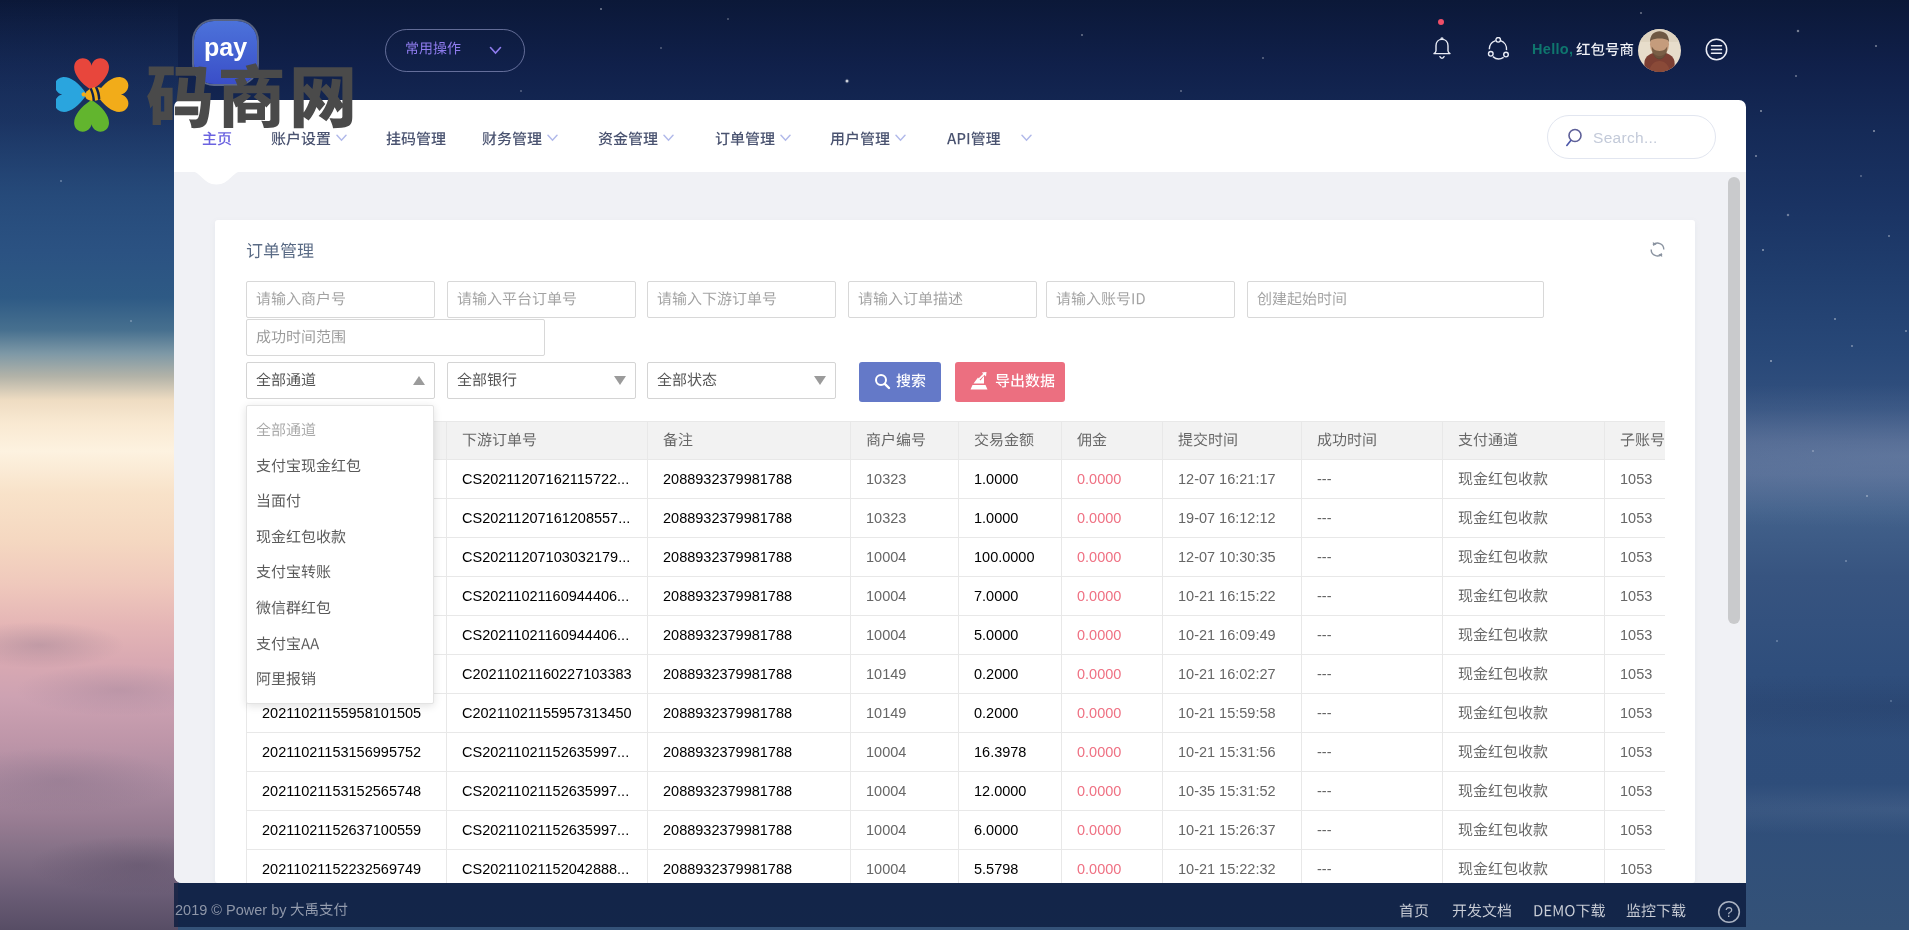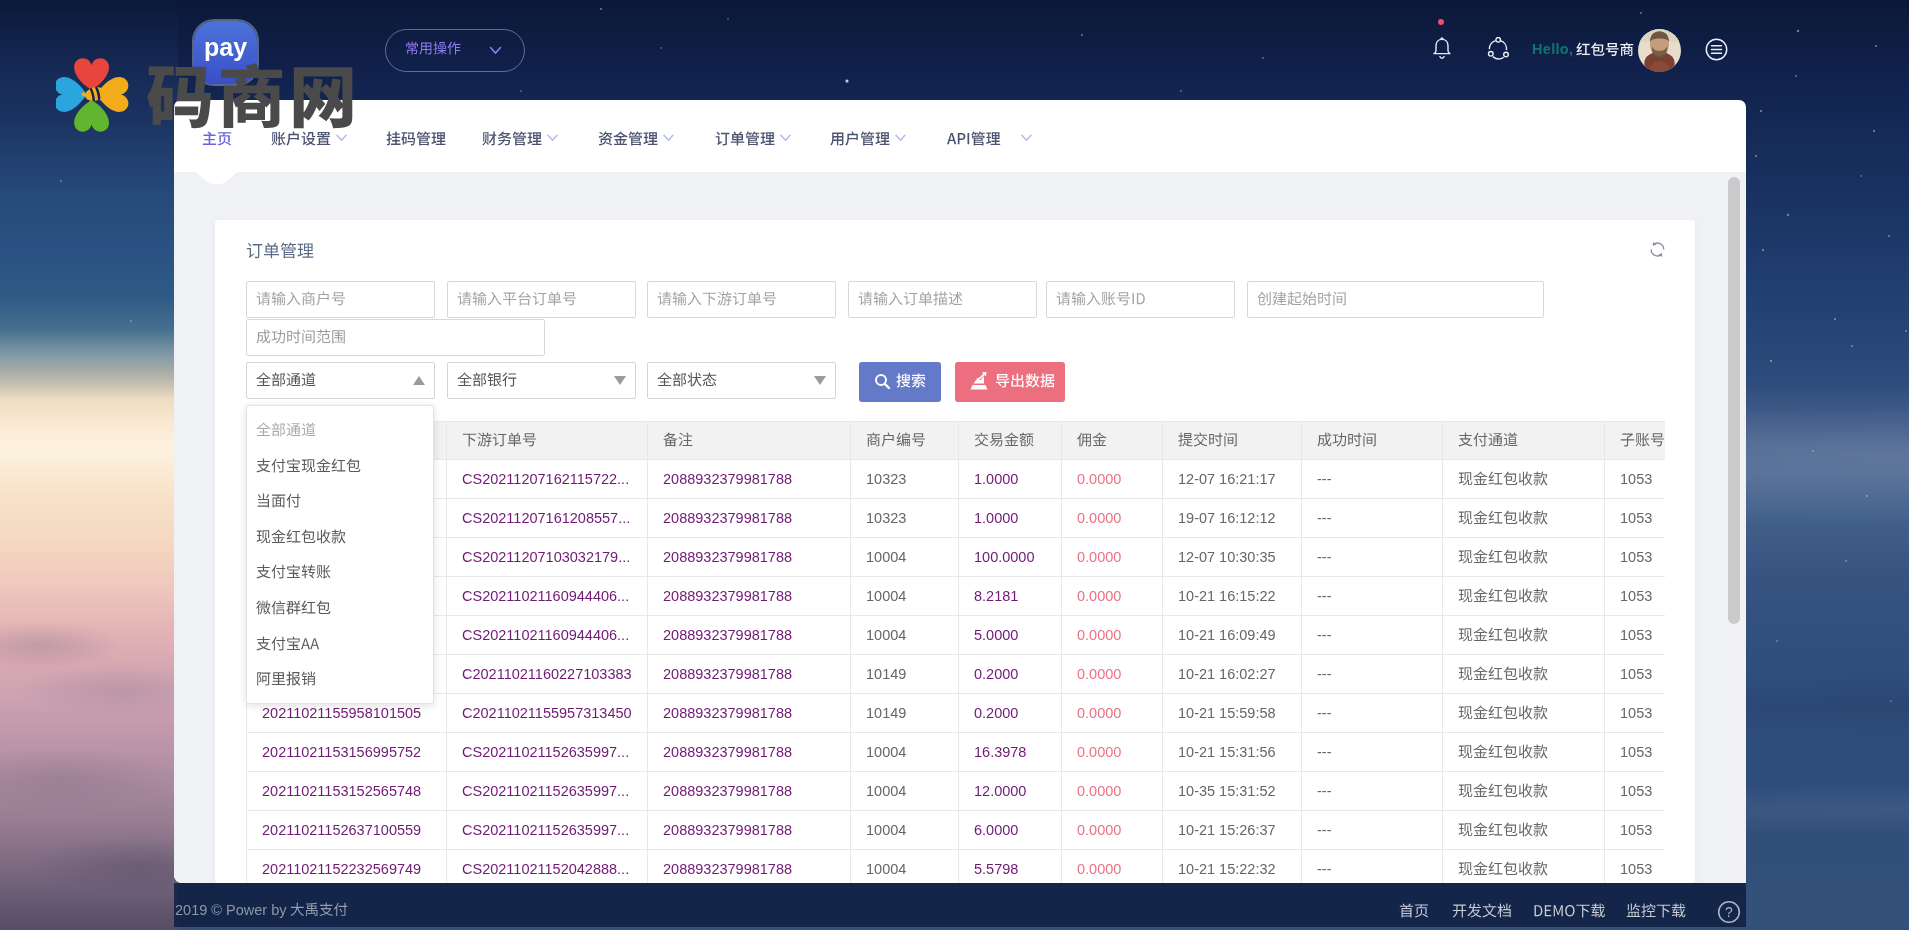--- a/index.html
+++ b/index.html
@@ -42,21 +42,21 @@
 .inp{position:absolute;height:37px;border:1px solid #d8d8d8;border-radius:2px;background:#fff}
 .sel{position:absolute;height:37px;border:1px solid #d4d4d4;border-radius:2px;background:#fff}
 .tri{position:absolute;width:0;height:0;border-left:6.5px solid transparent;border-right:6.5px solid transparent}
 .tridn{border-top:9px solid #9b9b9b;top:14px}
 .triup{border-bottom:9px solid #9b9b9b;top:14px}
 
 #tblwrap{position:absolute;left:31px;top:201px;width:1419px;height:462px;overflow:hidden}
 table{border-collapse:collapse;table-layout:fixed;width:1500px}
 th,td{border:1px solid #e8e8e8;height:39px;padding:0 0 0 15px;text-align:left;font-size:14.5px;vertical-align:middle;overflow:hidden;white-space:nowrap}
 thead th{background:#f2f2f2;height:38px;font-weight:normal}
-td.g{color:#701a75}td.gy{color:#666}td.pk{color:#ef7183}
+td.g{color:#000000}td.gy{color:#666}td.pk{color:#ef7183}
 
 #dd{position:absolute;left:31px;top:185px;width:188px;height:299px;background:#fff;border:1px solid #e3e3e3;box-shadow:0 2px 8px rgba(0,0,0,0.12);border-radius:2px}
 
 #footer{position:absolute;left:174px;top:883px;width:1572px;height:44px;background:rgba(12,28,62,0.82)}
 
 #sbtrack{position:absolute;left:1740px;top:172px;width:6px;height:711px;background:#f2f2f2}
 #sbthumb{position:absolute;left:1728px;top:177px;width:12px;height:447px;background:#c9cacc;border-radius:6px}
 </style></head><body>
 <div id="stage">
 <div id="sky"></div><div id="haze"></div><div id="lstrip"></div><div id="lclouds"></div><div class="star"></div>
@@ -167,20 +167,27 @@
         <path d="M1 1.2 L5.5 6.2 L10 1.2" fill="none" stroke="#b2baea" stroke-width="1.5" stroke-linecap="round"></path>
       </svg>
       <div style="position:absolute;left:773px;top:31px">
         <svg class="" width="53.7" height="16.8" viewBox="0 0 53.7 16.8" style="display:block">
           <path fill="#4a5370" d="M0.0 13.2H1.8L2.7 10.1H6.6L7.5 13.2H9.3L5.7 2.1H3.7ZM3.1 8.7 3.6 7.2C3.9 6.0 4.3 4.8 4.6 3.5H4.7C5.0 4.8 5.3 6.0 5.7 7.2L6.1 8.7Z M10.8 13.2H12.5V9.0H14.2C16.6 9.0 18.4 7.9 18.4 5.5C18.4 3.0 16.6 2.1 14.1 2.1H10.8ZM12.5 7.6V3.6H14.0C15.7 3.6 16.6 4.0 16.6 5.5C16.6 6.9 15.8 7.6 14.0 7.6Z M20.5 13.2H22.2V2.1H20.5Z M26.7 6.6V14.5H28.2V14.0H35.1V14.5H36.5V10.7H28.2V9.8H35.7V6.6ZM35.1 12.9H28.2V11.7H35.1ZM30.2 3.8C30.3 4.1 30.5 4.4 30.6 4.7H25.0V7.3H26.4V5.8H36.1V7.3H37.5V4.7H32.0C31.9 4.4 31.7 3.9 31.4 3.6ZM28.2 7.7H34.3V8.7H28.2ZM26.1 0.4C25.8 1.7 25.1 3.0 24.2 3.9C24.6 4.0 25.2 4.3 25.5 4.5C25.9 4.0 26.3 3.4 26.7 2.7H27.5C27.9 3.3 28.2 3.9 28.3 4.3L29.5 3.9C29.4 3.6 29.2 3.1 28.9 2.7H31.0V1.7H27.2C27.3 1.4 27.4 1.0 27.5 0.7ZM32.5 0.5C32.3 1.5 31.7 2.6 31.0 3.3C31.4 3.5 32.0 3.8 32.2 4.0C32.5 3.6 32.8 3.2 33.1 2.7H33.9C34.4 3.3 34.9 4.0 35.0 4.4L36.2 3.9C36.0 3.6 35.8 3.1 35.4 2.7H37.9V1.7H33.6C33.7 1.4 33.8 1.0 33.9 0.7Z M46.1 5.2H48.0V6.8H46.1ZM49.3 5.2H51.2V6.8H49.3ZM46.1 2.4H48.0V4.0H46.1ZM49.3 2.4H51.2V4.0H49.3ZM43.5 12.7V14.0H53.2V12.7H49.4V10.9H52.7V9.6H49.4V8.1H52.5V1.2H44.8V8.1H47.9V9.6H44.6V10.9H47.9V12.7ZM39.1 11.5 39.5 13.0C40.8 12.5 42.6 11.9 44.2 11.4L44.0 10.0L42.4 10.5V7.1H43.9V5.8H42.4V2.8H44.1V1.5H39.3V2.8H41.1V5.8H39.4V7.1H41.1V11.0C40.4 11.2 39.7 11.4 39.1 11.5Z"></path>
         </svg>
       </div>
       <svg class="abs" style="left:847px;top:34px" width="11" height="8" viewBox="0 0 11 8">
         <path d="M1 1.2 L5.5 6.2 L10 1.2" fill="none" stroke="#b2baea" stroke-width="1.5" stroke-linecap="round"></path>
       </svg>
+      <div id="search">
+        <svg class="abs" style="left:17px;top:11px" width="22" height="22" viewBox="0 0 22 22">
+          <circle cx="10" cy="8.5" r="6" fill="none" stroke="#5d5f98" stroke-width="1.6"></circle>
+          <line x1="5.8" y1="13.5" x2="1.8" y2="18.5" stroke="#4a55a8" stroke-width="1.6" stroke-linecap="round"></line>
+        </svg>
+        <div class="txt">Search...</div>
+      </div>
       <div id="card">
         <div style="position:absolute;left:31px;top:22px">
           <svg class="" width="68.0" height="19.0" viewBox="0 0 68.0 19.0" style="display:block">
             <path fill="#5a6b85" d="M1.9 1.8C2.8 2.7 4.0 3.9 4.5 4.7L5.4 3.8C4.9 3.0 3.7 1.9 2.8 1.0ZM3.5 15.9C3.8 15.6 4.3 15.2 7.8 12.7C7.7 12.5 7.5 11.9 7.5 11.6L5.0 13.2V6.0H0.9V7.2H3.7V13.3C3.7 14.1 3.2 14.6 2.8 14.8C3.1 15.1 3.4 15.6 3.5 15.9ZM6.7 2.1V3.4H12.0V14.4C12.0 14.8 11.8 14.9 11.5 14.9C11.1 14.9 9.9 14.9 8.6 14.8C8.9 15.2 9.1 15.8 9.2 16.2C10.8 16.2 11.8 16.2 12.5 16.0C13.1 15.7 13.3 15.3 13.3 14.5V3.4H16.3V2.1Z M20.8 7.5H24.8V9.4H20.8ZM26.1 7.5H30.3V9.4H26.1ZM20.8 4.7H24.8V6.5H20.8ZM26.1 4.7H30.3V6.5H26.1ZM29.1 0.7C28.7 1.6 28.0 2.8 27.4 3.6H23.2L23.9 3.3C23.6 2.6 22.8 1.5 22.1 0.7L21.0 1.3C21.6 2.0 22.3 2.9 22.7 3.6H19.5V10.5H24.8V12.1H17.9V13.3H24.8V16.3H26.1V13.3H33.1V12.1H26.1V10.5H31.6V3.6H28.8C29.3 2.9 29.9 2.0 30.4 1.2Z M37.6 7.5V16.3H38.9V15.8H47.1V16.3H48.4V12.1H38.9V10.9H47.5V7.5ZM47.1 14.8H38.9V13.1H47.1ZM41.5 4.4C41.7 4.7 41.9 5.1 42.0 5.5H35.7V8.3H37.0V6.5H48.3V8.3H49.6V5.5H43.3C43.2 5.0 42.9 4.5 42.6 4.1ZM38.9 8.5H46.2V10.0H38.9ZM36.8 0.6C36.4 2.1 35.7 3.5 34.7 4.5C35.1 4.6 35.6 4.9 35.8 5.1C36.3 4.5 36.8 3.8 37.2 3.0H38.4C38.8 3.6 39.1 4.4 39.3 4.9L40.4 4.5C40.2 4.1 40.0 3.5 39.6 3.0H42.2V2.1H37.6C37.8 1.7 38.0 1.3 38.1 0.8ZM44.0 0.6C43.7 1.9 43.1 3.1 42.4 3.9C42.7 4.0 43.2 4.3 43.4 4.5C43.8 4.1 44.1 3.6 44.4 3.0H45.6C46.1 3.7 46.6 4.5 46.8 4.9L47.9 4.5C47.7 4.1 47.3 3.5 46.9 3.0H50.0V2.1H44.8C45.0 1.7 45.2 1.3 45.3 0.9Z M59.1 5.8H61.7V8.0H59.1ZM62.8 5.8H65.4V8.0H62.8ZM59.1 2.6H61.7V4.7H59.1ZM62.8 2.6H65.4V4.7H62.8ZM56.4 14.6V15.8H67.4V14.6H62.9V12.2H66.9V11.1H62.9V9.1H66.6V1.5H57.9V9.1H61.6V11.1H57.7V12.2H61.6V14.6ZM51.6 13.3 51.9 14.6C53.4 14.1 55.4 13.4 57.2 12.8L57.0 11.5L55.1 12.2V7.9H56.8V6.7H55.1V3.0H57.1V1.8H51.8V3.0H53.9V6.7H52.0V7.9H53.9V12.6C53.0 12.8 52.2 13.1 51.6 13.3Z"></path>
           </svg>
         </div>
         <svg class="abs" style="left:1434px;top:21px" width="17" height="17" viewBox="0 0 17 17">
           <g fill="none" stroke="#8a93a0" stroke-width="1.4">
             <path d="M14.8 8.5 A 6.3 6.3 0 0 0 4 4"></path>
             <path d="M2.2 8.5 A 6.3 6.3 0 0 0 13 13"></path>
@@ -416,21 +423,21 @@
                     </svg>
                   </div>
                 </td>
                 <td class="gy">1053</td>
               </tr>
               <tr>
                 <td class="g">20211021160944401111</td>
                 <td class="g">CS20211021160944406...</td>
                 <td class="g">2088932379981788</td>
                 <td class="gy">10004</td>
-                <td class="g">8.2181</td>
+                <td class="g">7.0000</td>
                 <td class="pk">0.0000</td>
                 <td class="gy">10-21 16:15:22</td>
                 <td class="gy">---</td>
                 <td class="gy">
                   <div style="height:17px">
                     <svg class="" width="90.0" height="16.8" viewBox="0 0 90.0 16.8" style="display:block">
                       <path fill="#666" d="M6.5 1.3V9.3H7.6V2.3H12.1V9.3H13.2V1.3ZM0.6 11.7 0.9 12.8C2.3 12.4 4.2 11.8 6.0 11.3L5.9 10.2L3.9 10.8V7.0H5.5V6.0H3.9V2.7H5.8V1.6H0.8V2.7H2.8V6.0H1.1V7.0H2.8V11.1C2.0 11.3 1.3 11.5 0.6 11.7ZM9.3 3.6V6.5C9.3 8.8 8.8 11.7 5.0 13.6C5.2 13.8 5.6 14.2 5.7 14.4C8.2 13.1 9.4 11.4 9.9 9.6V12.7C9.9 13.7 10.3 14.0 11.3 14.0H12.7C14.0 14.0 14.2 13.4 14.3 11.0C14.0 11.0 13.7 10.8 13.4 10.6C13.3 12.7 13.2 13.2 12.7 13.2H11.5C11.1 13.2 10.9 13.0 10.9 12.6V9.1H10.0C10.2 8.2 10.3 7.3 10.3 6.5V3.6Z M18.0 9.9C18.5 10.8 19.1 12.0 19.4 12.7L20.3 12.3C20.1 11.5 19.5 10.4 18.9 9.6ZM26.0 9.6C25.6 10.4 24.9 11.6 24.4 12.3L25.3 12.7C25.8 12.0 26.5 10.9 27.1 10.0ZM22.5 0.5C21.1 2.7 18.3 4.5 15.4 5.4C15.8 5.6 16.1 6.1 16.2 6.4C17.0 6.1 17.9 5.7 18.6 5.3V6.1H21.9V8.2H16.7V9.2H21.9V12.9H16.0V14.0H29.0V12.9H23.1V9.2H28.3V8.2H23.1V6.1H26.4V5.2C27.2 5.7 28.0 6.1 28.8 6.3C29.0 6.0 29.3 5.6 29.6 5.4C27.3 4.7 24.6 3.1 23.2 1.5L23.5 0.9ZM26.2 5.1H19.0C20.3 4.3 21.5 3.4 22.5 2.3C23.5 3.3 24.8 4.3 26.2 5.1Z M30.6 12.4 30.8 13.6C32.2 13.2 34.2 12.8 36.0 12.4L35.9 11.4C33.9 11.8 31.9 12.2 30.6 12.4ZM30.9 6.8C31.1 6.7 31.5 6.6 33.5 6.4C32.8 7.3 32.1 8.1 31.8 8.4C31.3 8.9 31.0 9.3 30.6 9.3C30.8 9.6 30.9 10.2 31.0 10.4C31.3 10.3 31.9 10.1 36.0 9.5C36.0 9.3 36.0 8.8 36.0 8.5L32.7 9.0C33.9 7.6 35.2 6.0 36.2 4.4L35.2 3.8C34.9 4.3 34.6 4.8 34.2 5.4L32.2 5.5C33.1 4.3 34.1 2.6 34.8 1.1L33.7 0.6C33.0 2.4 31.8 4.3 31.4 4.8C31.1 5.3 30.8 5.7 30.5 5.7C30.6 6.0 30.8 6.6 30.9 6.8ZM36.1 12.3V13.4H44.4V12.3H40.8V3.1H44.0V2.0H36.3V3.1H39.6V12.3Z M49.5 0.5C48.7 2.6 47.2 4.5 45.5 5.7C45.8 5.9 46.3 6.3 46.5 6.6C47.4 5.8 48.3 4.8 49.1 3.7H56.9C56.8 7.9 56.7 9.4 56.4 9.8C56.2 9.9 56.1 10.0 55.9 9.9C55.6 10.0 55.0 9.9 54.3 9.9C54.5 10.2 54.6 10.6 54.7 11.0C55.4 11.0 56.0 11.0 56.4 11.0C56.8 10.9 57.1 10.8 57.4 10.5C57.8 9.9 57.9 8.2 58.1 3.2C58.1 3.0 58.1 2.6 58.1 2.6H49.8C50.1 2.1 50.4 1.5 50.7 0.9ZM49.0 6.3H53.0V8.7H49.0ZM47.9 5.2V12.0C47.9 13.7 48.6 14.1 51.0 14.1C51.5 14.1 56.1 14.1 56.7 14.1C58.7 14.1 59.2 13.5 59.4 11.5C59.1 11.5 58.6 11.3 58.3 11.1C58.2 12.7 58.0 13.0 56.7 13.0C55.7 13.0 51.7 13.0 50.9 13.0C49.3 13.0 49.0 12.8 49.0 12.0V9.7H54.1V5.2Z M68.8 4.6H72.1C71.8 6.5 71.3 8.1 70.5 9.5C69.8 8.1 69.2 6.5 68.7 4.8ZM68.7 0.6C68.2 3.2 67.4 5.7 66.1 7.2C66.4 7.4 66.8 7.9 66.9 8.1C67.4 7.6 67.8 6.9 68.1 6.2C68.6 7.8 69.2 9.2 69.9 10.5C69.1 11.8 67.9 12.8 66.4 13.5C66.6 13.7 67.0 14.2 67.1 14.4C68.5 13.6 69.7 12.7 70.6 11.5C71.4 12.7 72.5 13.7 73.7 14.3C73.8 14.1 74.2 13.6 74.5 13.4C73.2 12.8 72.1 11.8 71.2 10.5C72.2 8.9 72.8 7.0 73.2 4.6H74.3V3.5H69.2C69.4 2.7 69.6 1.7 69.8 0.8ZM61.4 11.7C61.7 11.5 62.1 11.2 64.9 10.2V14.4H66.0V0.8H64.9V9.1L62.5 9.9V2.3H61.4V9.6C61.4 10.2 61.1 10.5 60.9 10.7C61.1 10.9 61.3 11.4 61.4 11.7Z M76.9 9.9C76.5 11.0 76.0 12.1 75.5 12.9C75.7 13.0 76.2 13.2 76.4 13.4C76.9 12.5 77.4 11.3 77.8 10.2ZM80.6 10.3C81.1 11.0 81.5 12.1 81.8 12.7L82.7 12.3C82.4 11.7 81.9 10.7 81.5 9.9ZM85.2 5.5V6.2C85.2 8.2 84.9 11.3 82.3 13.7C82.5 13.8 82.9 14.2 83.1 14.4C84.6 13.0 85.4 11.5 85.8 9.9C86.4 11.9 87.4 13.5 88.8 14.4C89.0 14.1 89.3 13.7 89.6 13.5C87.8 12.5 86.7 10.2 86.2 7.6C86.2 7.1 86.2 6.6 86.2 6.2V5.5ZM78.7 0.6V2.0H75.8V3.0H78.7V4.3H76.1V5.2H82.4V4.3H79.8V3.0H82.7V2.0H79.8V0.6ZM75.6 8.4V9.4H78.7V13.2C78.7 13.3 78.7 13.4 78.5 13.4C78.3 13.4 77.8 13.4 77.2 13.4C77.3 13.7 77.5 14.1 77.5 14.4C78.4 14.4 78.9 14.4 79.3 14.2C79.7 14.0 79.8 13.7 79.8 13.2V9.4H82.8V8.4ZM84.0 0.6C83.7 3.0 83.2 5.2 82.2 6.7V6.3H76.3V7.3H82.2V6.8C82.5 7.0 82.9 7.3 83.1 7.5C83.6 6.6 84.0 5.5 84.4 4.3H88.0C87.8 5.3 87.5 6.4 87.2 7.1L88.2 7.4C88.6 6.4 89.0 4.8 89.3 3.5L88.5 3.3L88.3 3.3H84.6C84.8 2.5 85.0 1.6 85.1 0.8Z"></path>
                     </svg>
                   </div>
                 </td>

